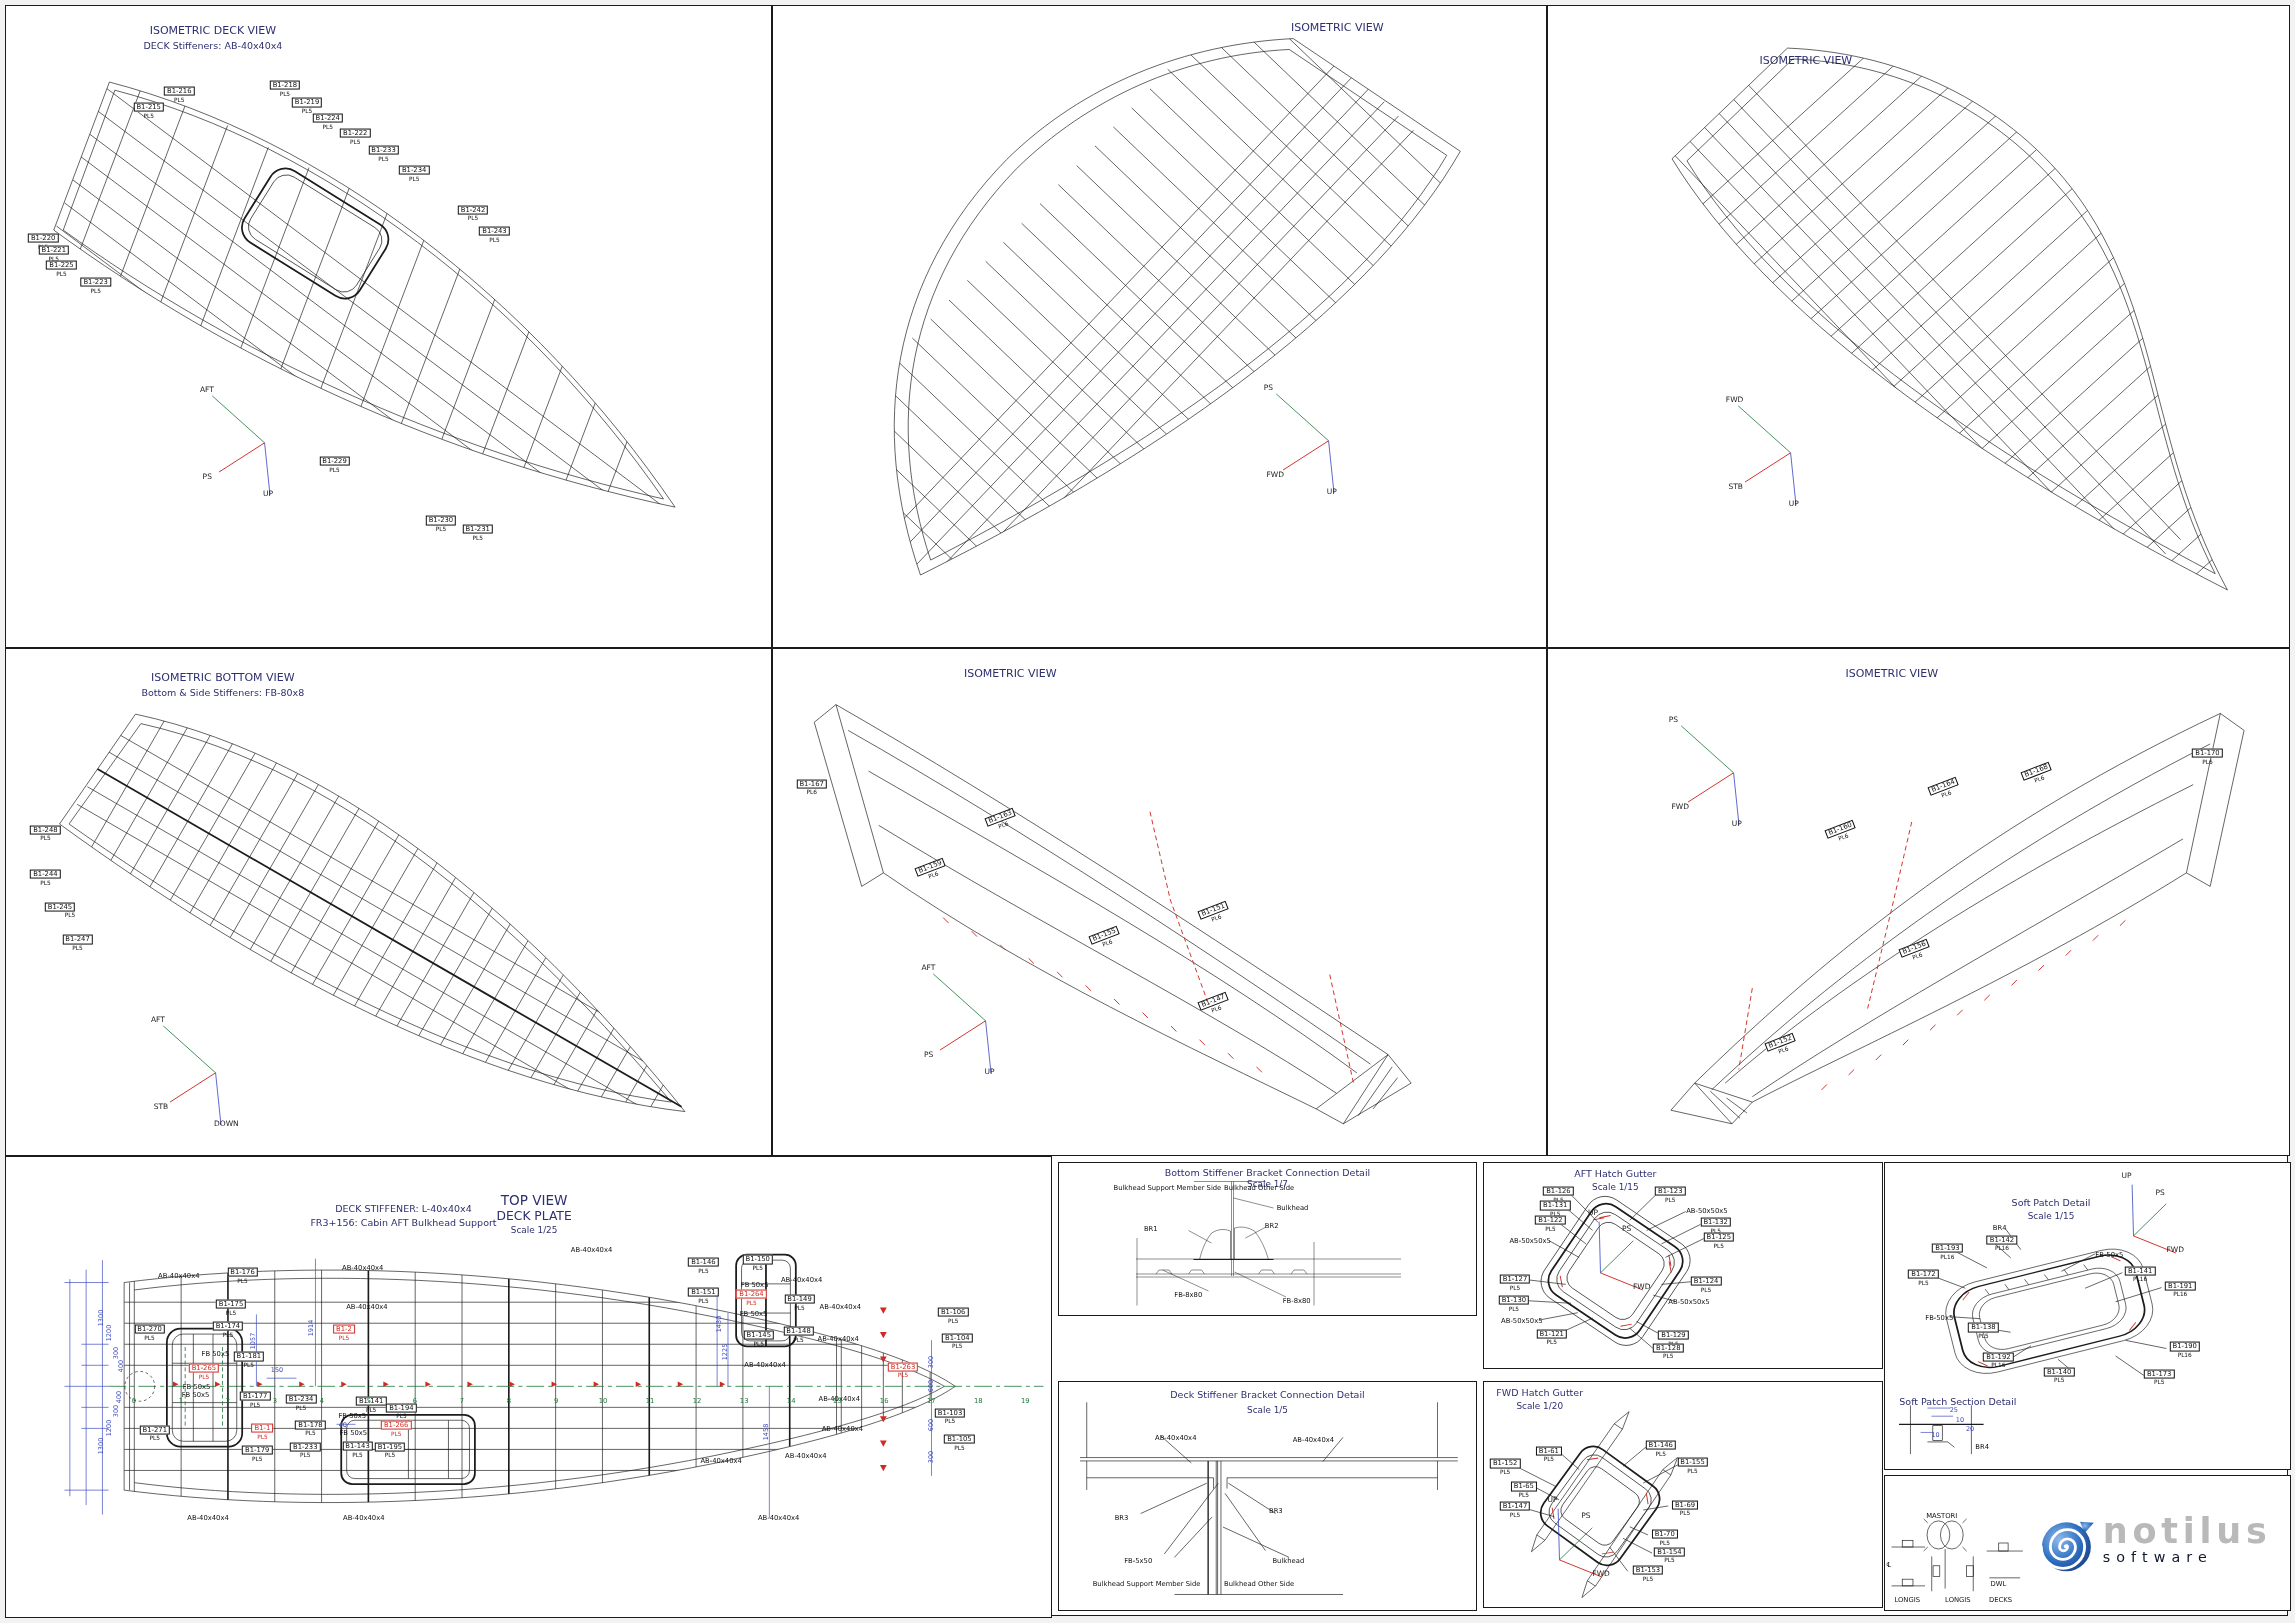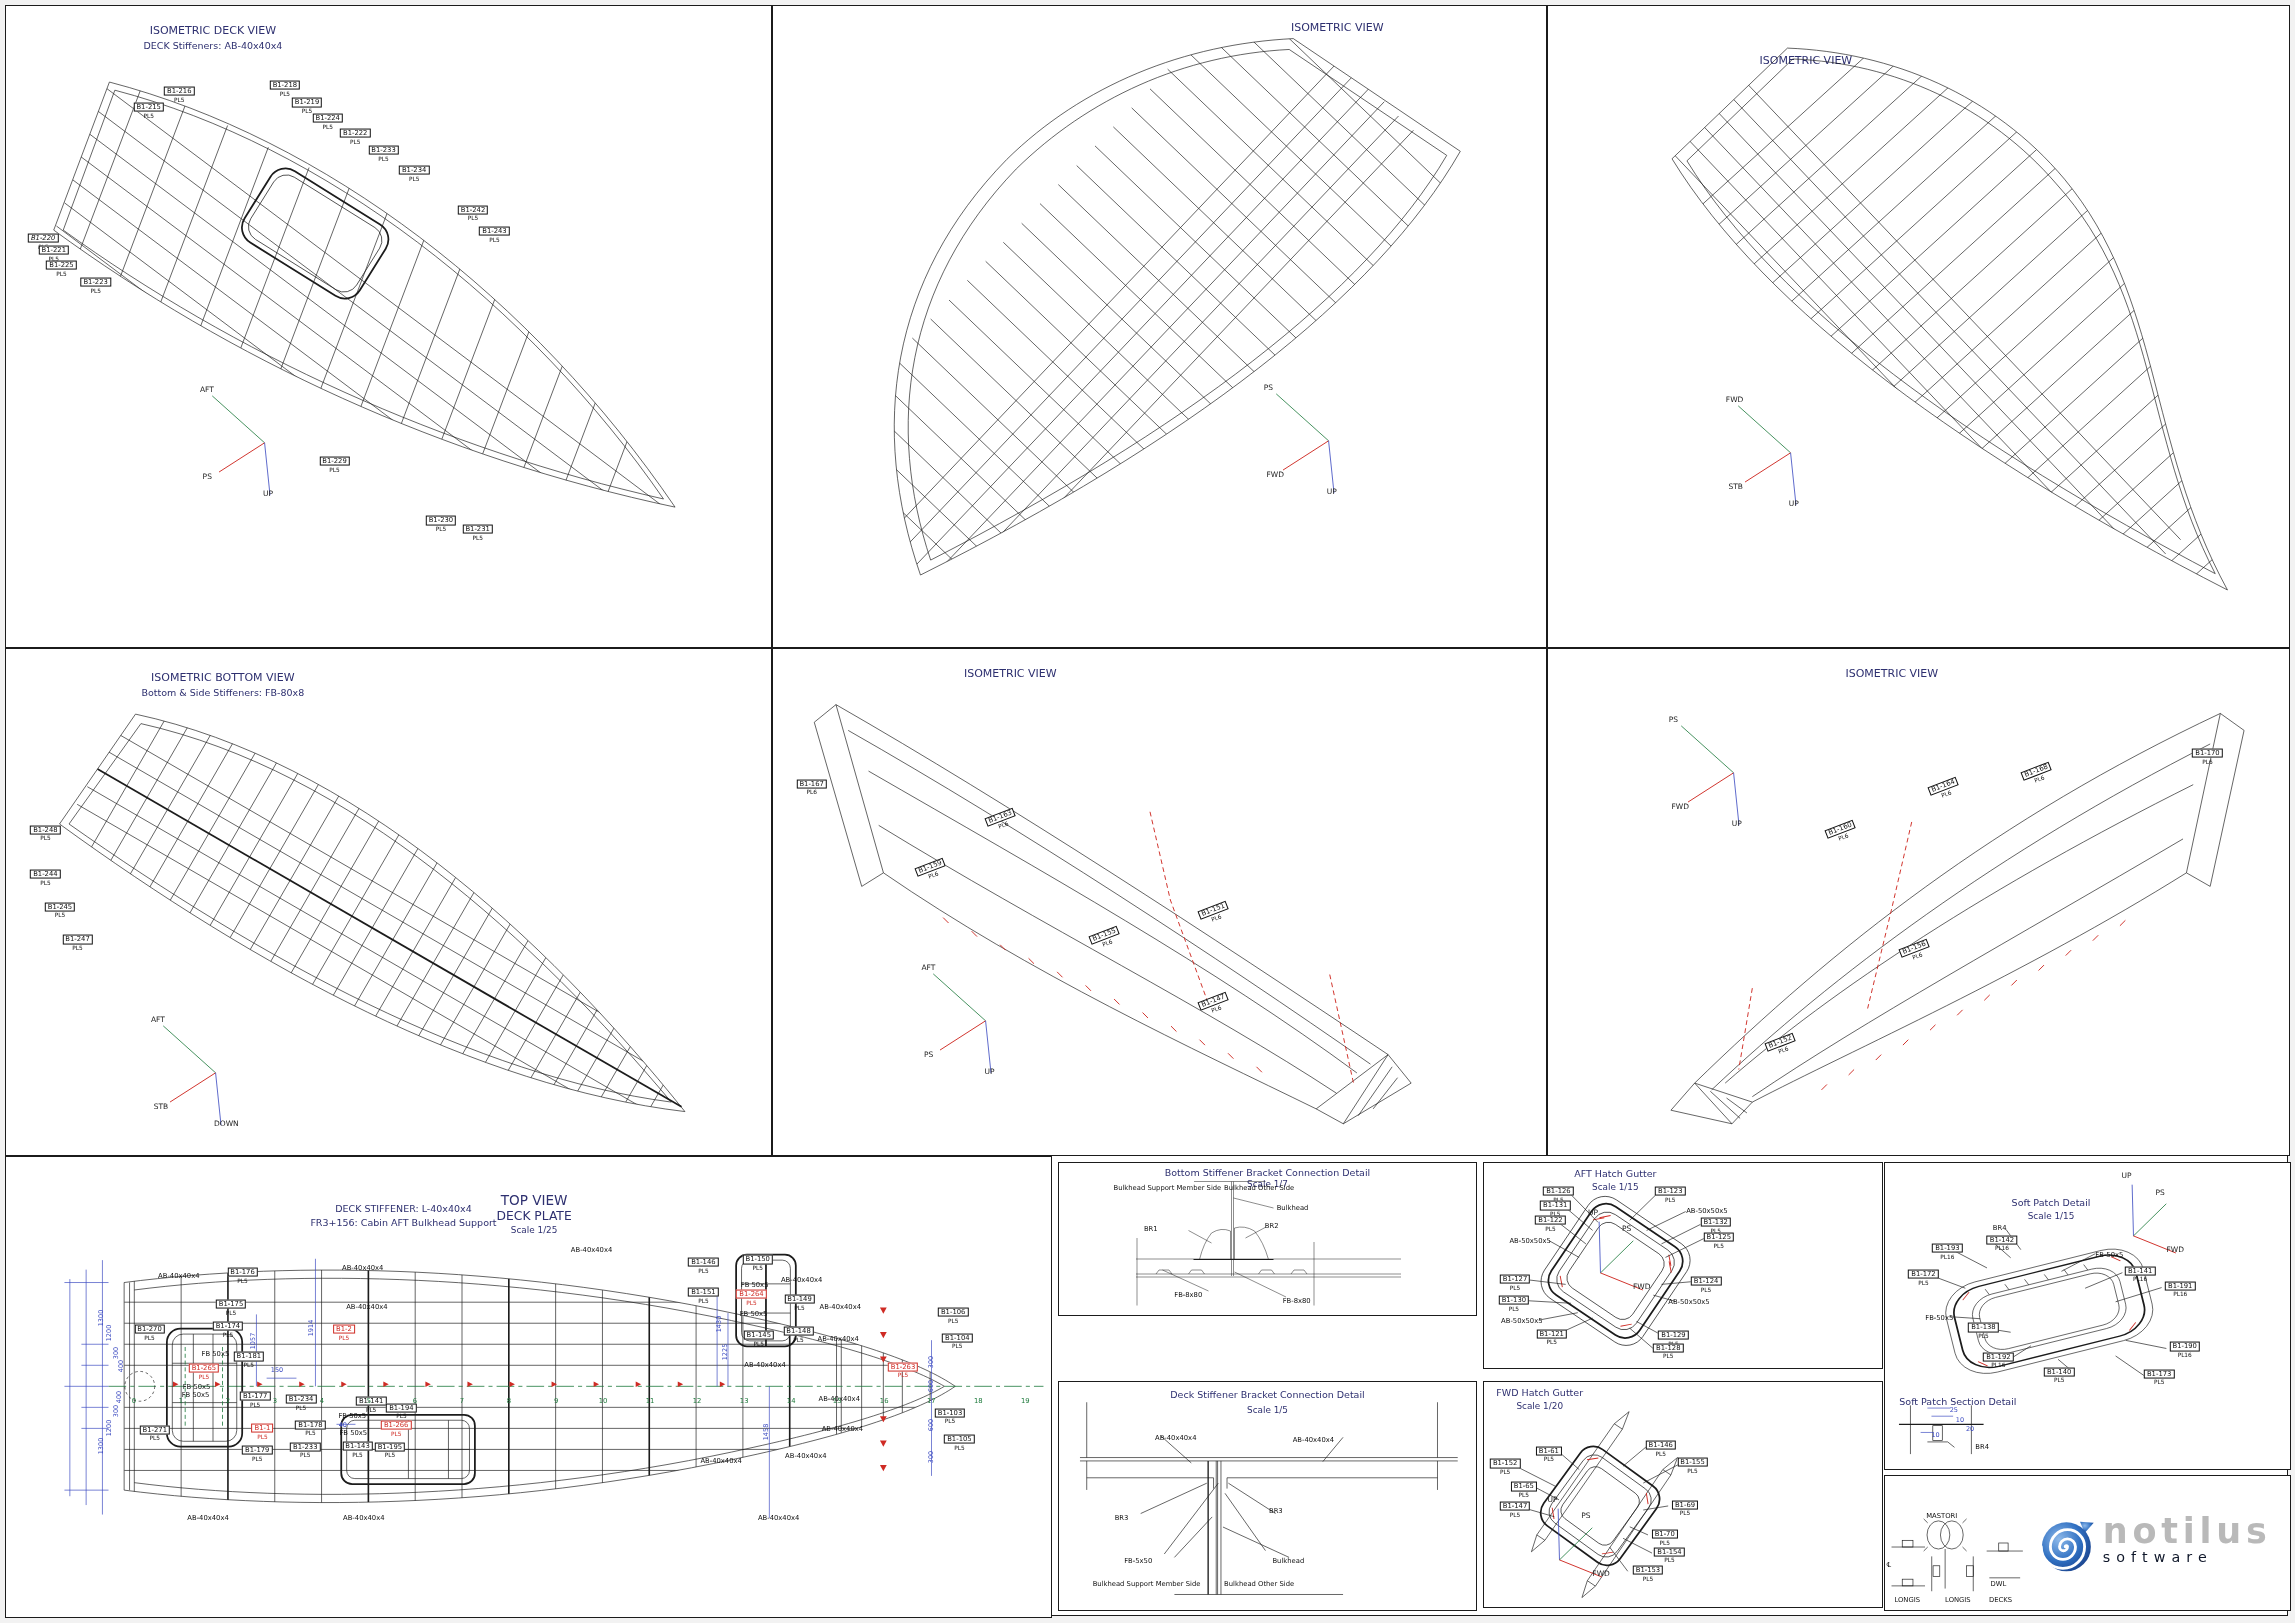--- a/index.html
+++ b/index.html
@@ -87,21 +87,21 @@
   <div class="lbl" style="left: 18.6%; top: 16%;"><span class="t">B1-215</span><span class="s">PL5</span></div>
       <div class="lbl" style="left: 22.6%; top: 13.5%;"><span class="t">B1-216</span><span class="s">PL5</span></div>
       <div class="lbl" style="left: 36.4%; top: 12.6%;"><span class="t">B1-218</span><span class="s">PL5</span></div>
       <div class="lbl" style="left: 39.3%; top: 15.3%;"><span class="t">B1-219</span><span class="s">PL5</span></div>
       <div class="lbl" style="left: 42%; top: 17.7%;"><span class="t">B1-224</span><span class="s">PL5</span></div>
       <div class="lbl" style="left: 45.6%; top: 20.1%;"><span class="t">B1-222</span><span class="s">PL5</span></div>
       <div class="lbl" style="left: 49.3%; top: 22.7%;"><span class="t">B1-233</span><span class="s">PL5</span></div>
       <div class="lbl" style="left: 53.3%; top: 25.8%;"><span class="t">B1-234</span><span class="s">PL5</span></div>
       <div class="lbl" style="left: 61%; top: 32%;"><span class="t">B1-242</span><span class="s">PL5</span></div>
       <div class="lbl" style="left: 63.8%; top: 35.4%;"><span class="t">B1-243</span><span class="s">PL5</span></div>
-      <div class="lbl" style="left: 4.8%; top: 36.4%; font-style: italic;"><span class="t">B1-220</span><span class="s">PL5</span></div>
+      <div class="lbl" style="left: 4.8%; top: 36.4%;"><span class="t">B1-220</span><span class="s">PL5</span></div>
       <div class="lbl" style="left: 6.2%; top: 38.3%;"><span class="t">B1-221</span><span class="s">PL5</span></div>
       <div class="lbl" style="left: 7.2%; top: 40.7%;"><span class="t">B1-225</span><span class="s">PL5</span></div>
       <div class="lbl" style="left: 9.9%; top: 43.3%; padding-left: 27px;"><span class="t">B1-223</span><span class="s">PL5</span></div>
       <div class="lbl" style="left: 42.9%; top: 71.2%;"><span class="t">B1-229</span><span class="s">PL5</span></div>
       <div class="lbl" style="left: 56.8%; top: 80.5%;"><span class="t">B1-230</span><span class="s">PL5</span></div>
       <div class="lbl" style="left: 61.6%; top: 81.9%;"><span class="t">B1-231</span><span class="s">PL5</span></div>
     </div>
   <div class="triad" style="left:25.3%;top:59.0%;">
     <svg viewBox="0 0 150 170">
         <line x1="95" y1="85" x2="18" y2="16" class="gn"></line>
@@ -267,21 +267,21 @@
         <line x1="149" y1="151" x2="1010" y2="649"></line>
       <line x1="119" y1="203" x2="980" y2="701"></line>
         <line x1="104" y1="229" x2="965" y2="727"></line>
     </g>
     <line x1="134" y1="177" x2="995" y2="675" class="kb" stroke-width="2"></line>
   </svg>
   <div class="labels">
 
   <div class="lbl" style="left: 5.1%; top: 36.1%;"><span class="t">B1-248</span><span class="s">PL5</span></div>
       <div class="lbl" style="left: 5.1%; top: 44.9%;"><span class="t">B1-244</span><span class="s">PL5</span></div>
-      <div class="lbl" style="left: 7%; top: 51.3%;"><span class="t">B1-245</span><span class="s">PL5</span></div>
+      <div class="lbl" style="left: 7%; top: 51.3%; text-align: right;"><span class="t">B1-245</span><span class="s">PL5</span></div>
       <div class="lbl" style="left: 9.3%; top: 57.8%;"><span class="t">B1-247</span><span class="s">PL5</span></div>
     </div>
   <div class="triad" style="left:18.9%;top:72.3%;">
     <svg viewBox="0 0 150 170">
         <line x1="95" y1="85" x2="18" y2="16" class="gn"></line>
         <line x1="95" y1="85" x2="28" y2="128" class="rd"></line>
         <line x1="95" y1="85" x2="103" y2="162" stroke="#3a49c0" stroke-width="1.2"></line>
       </svg>
     <span class="ax-a">AFT</span>
     <span class="ax-b">STB</span>

